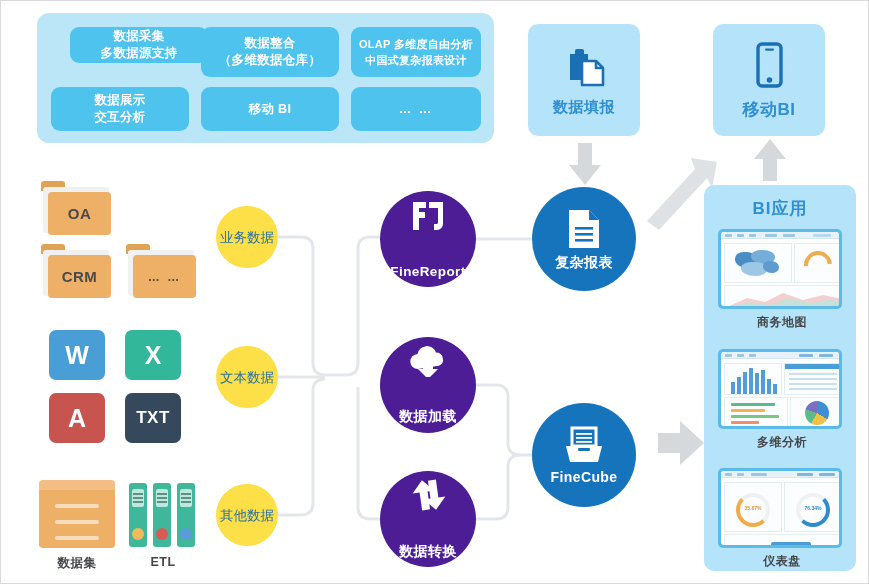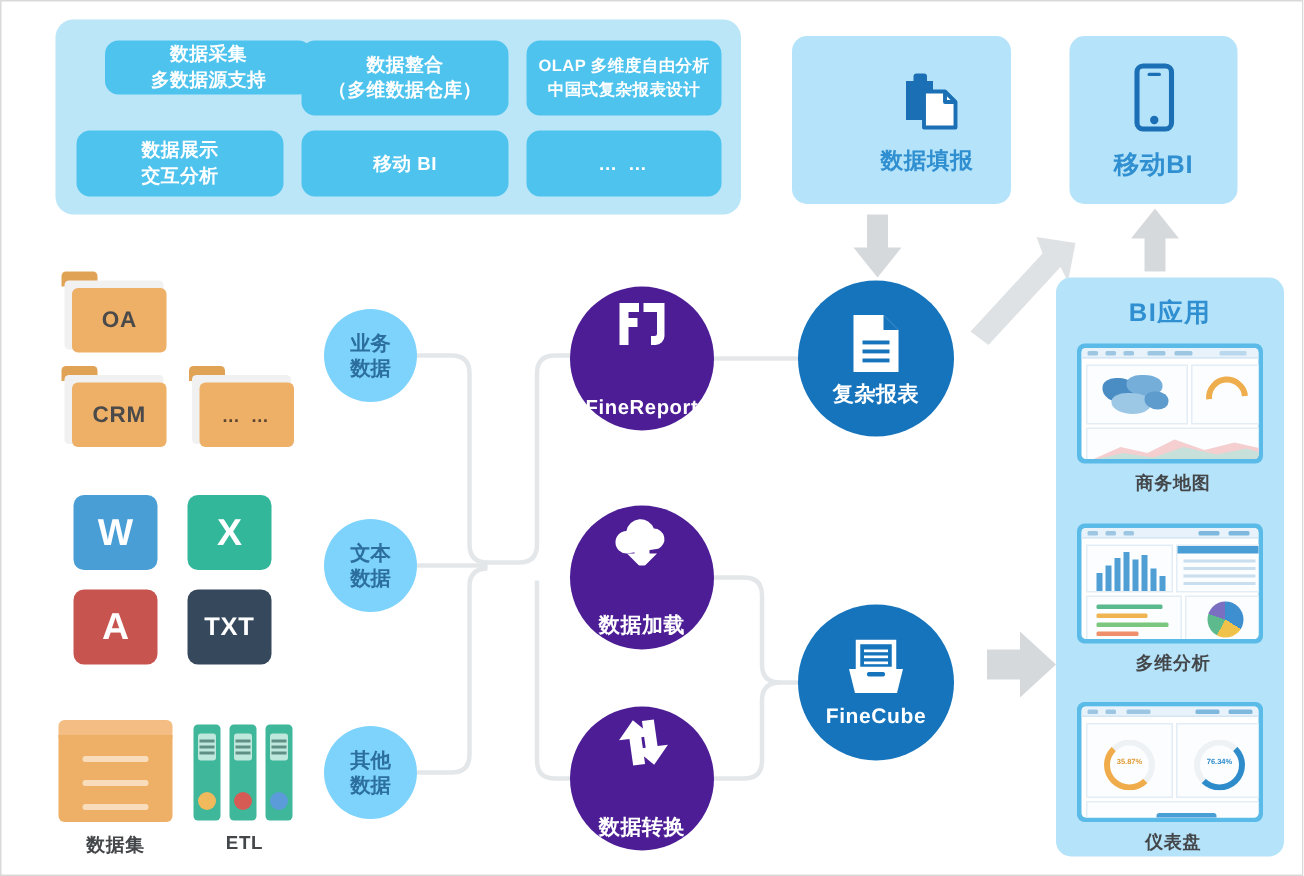--- a/index.html
+++ b/index.html
@@ -37,21 +37,21 @@
   #cap2{left:314px;top:14px;width:130px;height:50px;font-size:11px;line-height:16px;}
   #cap3{left:14px;top:74px;width:138px;height:44px;}
   #cap4{left:164px;top:74px;width:138px;height:44px;}
   #cap5{left:314px;top:74px;width:130px;height:44px;letter-spacing:2px;}
 
   
   .feat-card{
     position:absolute;background:#b5e3fa;border-radius:10px;
     display:flex;flex-direction:column;align-items:center;justify-content:center;
   }
-  #feat-fill{left:527px;top:23px;width:112px;height:112px;padding-left:34px;}
+  #feat-fill{left:527px;top:23px;width:112px;height:112px;}
   #feat-mobile{left:712px;top:23px;width:112px;height:112px;}
   .feat-label{
     color:#2f8fd0;font-size:15px;font-weight:600;margin-top:6px;letter-spacing:.5px;
   }
   #feat-mobile .feat-label{font-size:17px;}
 
   
   .folder{
     position:absolute;width:70px;height:54px;
   }
@@ -123,23 +123,23 @@
   .src-label{
     position:absolute;color:#44474a;font-size:12.5px;font-weight:600;
     text-align:center;letter-spacing:.5px;
   }
   #lbl-dataset{left:28px;top:554px;width:96px;}
   #lbl-etl{left:124px;top:554px;width:76px;}
 
   
   .cat{
     position:absolute;width:62px;height:62px;border-radius:50%;
-    background:#7dd3fc;
-    display:flex;flex-direction:column;align-items:center;justify-content:center;
-    color:#2c6f9e;font-size:13.5px;line-height:17px;font-weight:700;text-align:center;
+    background:#fde047;
+    display:flex;flex-direction:row;align-items:center;justify-content:center;
+    color:#2c6f9e;font-size:13.5px;line-height:17px;font-weight:400;text-align:center;
   }
   #cat-biz{left:215px;top:205px;}
   #cat-txt{left:215px;top:345px;}
   #cat-oth{left:215px;top:483px;}
 
   
   .proc{
     position:absolute;border-radius:50%;
     display:flex;flex-direction:column;align-items:center;justify-content:center;
     color:#ffffff;text-align:center;

